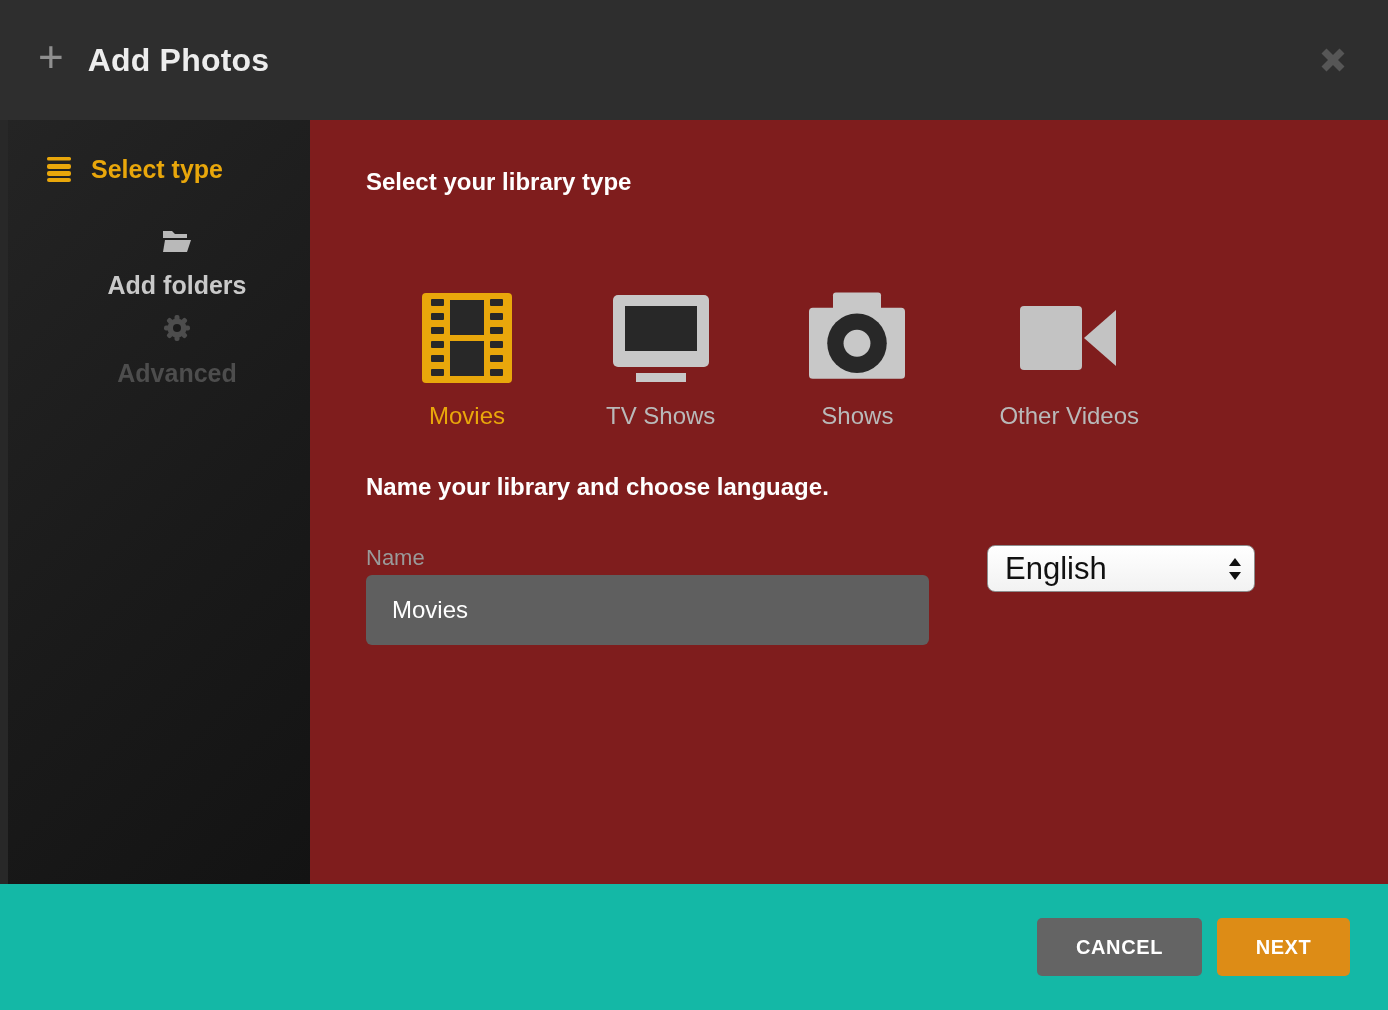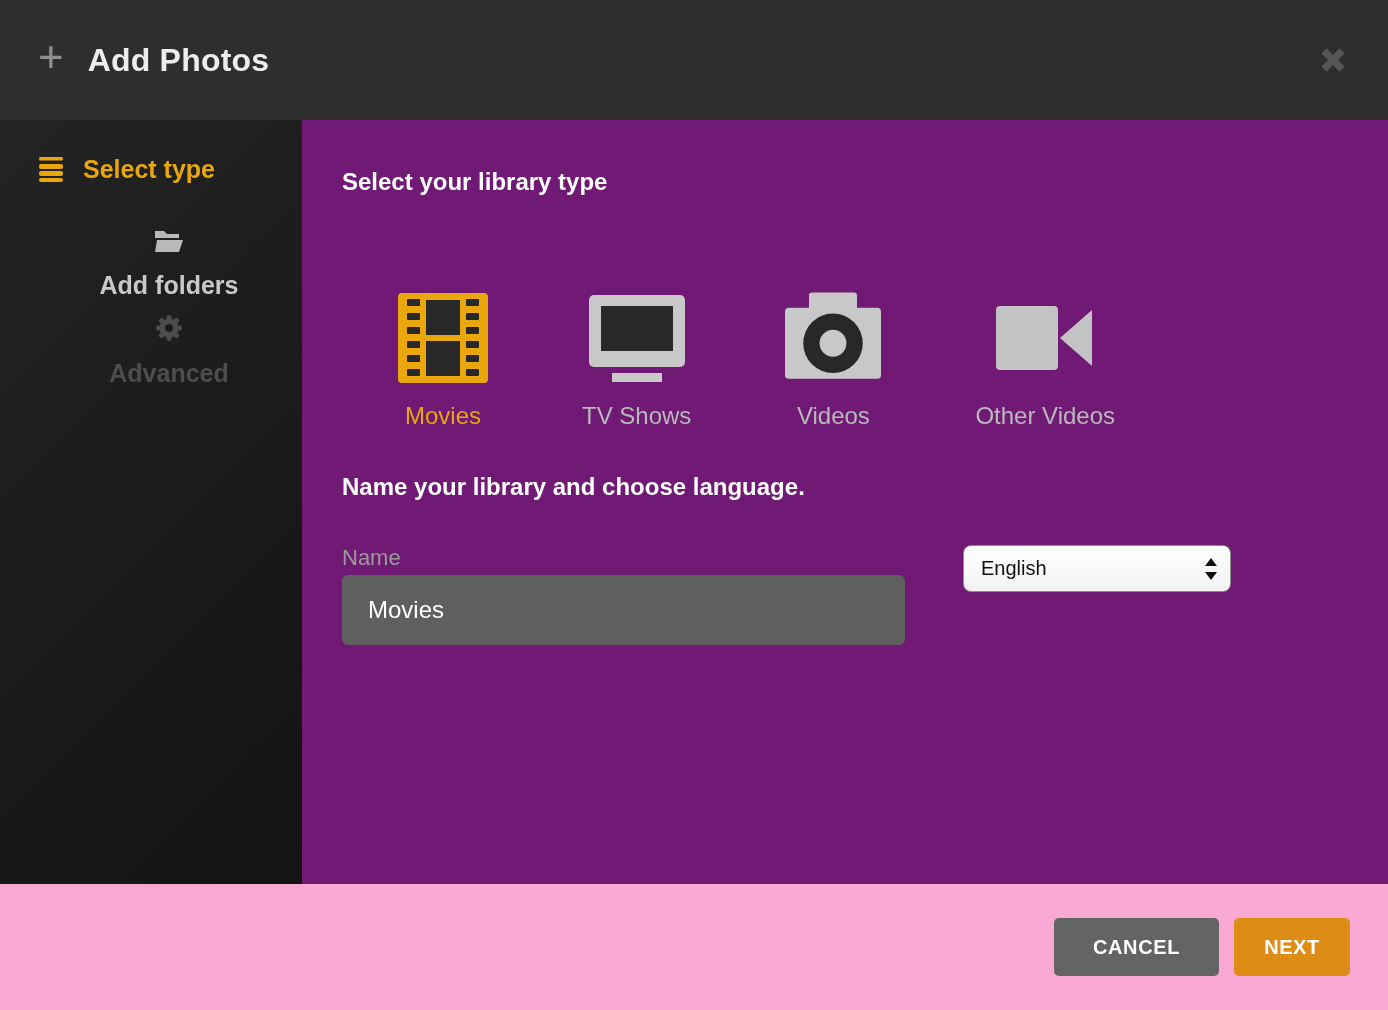--- a/index.html
+++ b/index.html
@@ -26,32 +26,33 @@
     margin-left:auto; width:34px; height:34px; cursor:pointer;
     display:flex; align-items:center; justify-content:center;
   }
 
   
   .body { flex:1; display:flex; min-height:0; }
   .sidebar {
     flex:none; width:302px;
     background:linear-gradient(135deg,#242424 0%,#1a1a1a 55%,#131313 100%);
     padding-top:26px;
+    margin-left:8px;
   }
   .side-item {
     display:flex; align-items:center; gap:17px;
     height:46px; padding-left:36px; margin-bottom:38px;
     font-size:25px; font-weight:700; cursor:pointer;
   }
   .side-item.active { color:#e9a70b; }
   .side-item.normal { color:#c9c9c9;flex-direction:column; }
   .side-item.disabled { color:#4d4d4d; cursor:default;flex-direction:column; }
   .side-icon { width:30px; display:flex; justify-content:center; }
 
-  .content { flex:1; background:#701a75; padding:50px 0 0 40px; }
+  .content { flex:1; background:#7f1d1d; padding:50px 0 0 56px; }
   .section-title { color:#ffffff; font-size:24px; font-weight:700; line-height:24px; margin:0; }
 
   
   .type-row {
     display:flex; align-items:flex-start; gap:94px;
     margin-top:98px; padding-left:56px;
   }
   .type-item { display:flex; flex-direction:column; align-items:center; gap:18px; cursor:pointer; }
   .type-icon-box { height:92px; display:flex; align-items:center; justify-content:center; }
   .type-label { font-size:24px; font-weight:400; color:#b9b9b9; white-space:nowrap; }
@@ -66,35 +67,35 @@
     width:563px; height:70px; background:#5f5f5f; border:none; border-radius:6px;
     color:#ffffff; font-size:24px; padding:0 26px; outline:none;
     font-family:"Liberation Sans", sans-serif;
   }
   .select-box {
     width:268px; height:47px; background:linear-gradient(#ffffff,#f2f2f2);
     border:1px solid #8d8d8d; border-radius:8px;
     display:flex; align-items:center; justify-content:space-between;
     padding:0 12px 0 17px; cursor:pointer;
   }
-  .select-value { color:#111111; font-size:20px; }
+  .select-value { color:#111111; font-size:31px; }
 
   
   .footer {
-    flex:none; height:126px; background:#f9a8d4;
+    flex:none; height:126px; background:#14b8a6;
     display:flex; align-items:center; justify-content:flex-end;
     padding-right:38px; gap:15px;
   }
   .btn {
     height:58px; border:none; border-radius:5px; color:#ffffff;
     font-family:"Liberation Sans", sans-serif;
     font-size:20px; font-weight:700; letter-spacing:0.6px; cursor:pointer;
   }
   .btn-cancel { width:165px; background:#646464; }
-  .btn-next   { width:116px; background:#dd8c16;text-align:center; }
+  .btn-next   { width:133px; background:#dd8c16;text-align:center; }
 </style>
 </head>
 <body>
 
 <div class="dialog">
 
   <div class="header">
     <span class="plus-glyph">+</span>
     <span class="dialog-title">Add Photos</span>
     <span class="close-btn">
@@ -195,21 +196,21 @@
 
         <div class="type-item">
           <span class="type-icon-box">
             <svg width="96" height="92" viewBox="0 0 100 95">
               <rect x="25" y="0" width="50" height="24" rx="3" fill="#c8c8c8"></rect>
               <rect x="0" y="16" width="100" height="74" rx="4" fill="#c8c8c8"></rect>
               <circle cx="50" cy="53" r="31" fill="#282828"></circle>
               <circle cx="50" cy="53" r="14" fill="#c8c8c8"></circle>
             </svg>
           </span>
-          <span class="type-label">Videos</span>
+          <span class="type-label">Shows</span>
         </div>
 
         <div class="type-item">
           <span class="type-icon-box">
             <svg width="98" height="76" viewBox="0 0 98 76" fill="#c3c3c3">
               <rect x="0" y="6" width="62" height="64" rx="4"></rect>
               <polygon points="64,38 96,10 96,66"></polygon>
             </svg>
           </span>
           <span class="type-label">Other Videos</span>

